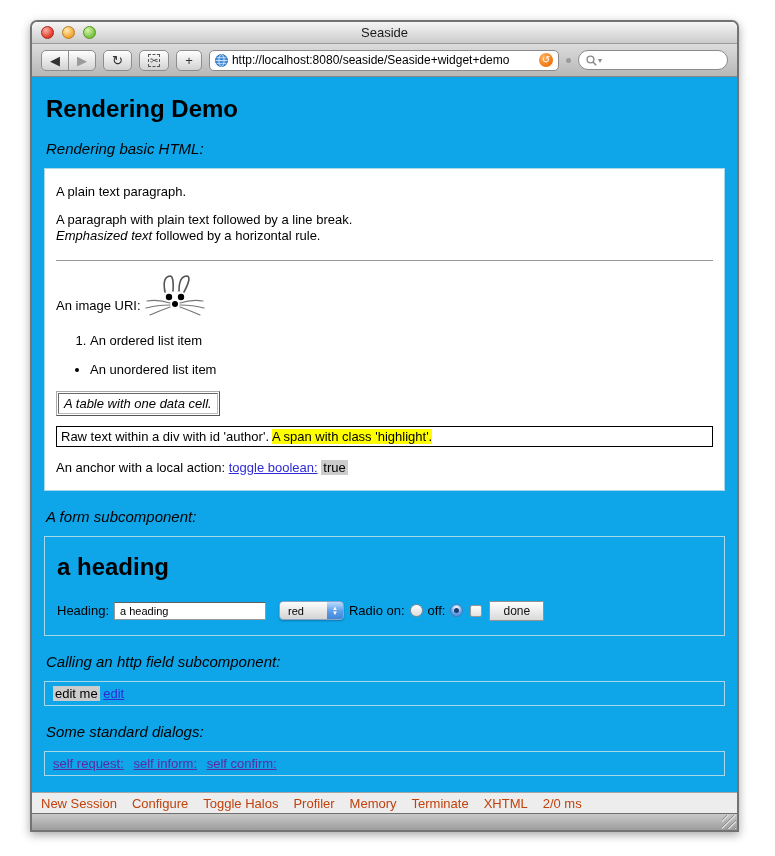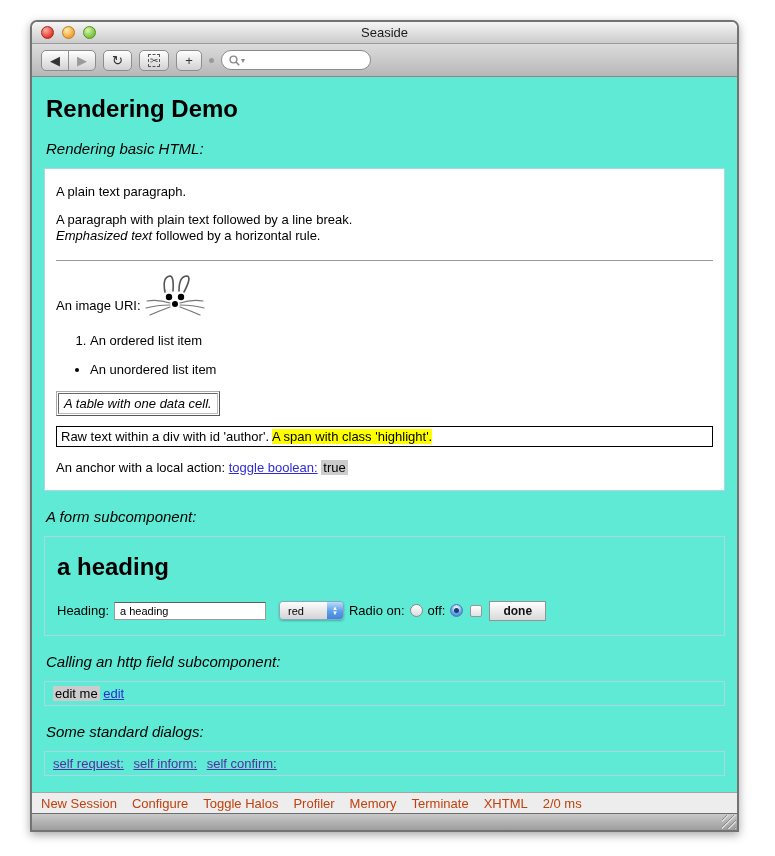--- a/index.html
+++ b/index.html
@@ -36,21 +36,21 @@
     font-family:"Liberation Sans","DejaVu Sans",sans-serif;color:#000;background:transparent;}
   .snapback{width:14px;height:14px;border-radius:50%;background:radial-gradient(circle at 35% 30%,#ffb25e,#f0710a 75%);
     color:#fff;font-size:10px;line-height:14px;text-align:center;flex:0 0 14px;}
   .field-divider{width:5px;height:5px;border-radius:50%;background:#9a9a9a;flex:0 0 5px;}
   .search-field{width:150px;height:20px;background:#fff;border:1px solid #8a8a8a;border-radius:10px;
     display:flex;align-items:center;padding:0 7px;gap:1px;flex:0 0 150px;}
   .search-field input{flex:1;border:none;outline:none;font-size:12px;width:60px;background:transparent;}
   .chev{font-size:8px;color:#888;}
 
   
-  .content{flex:1 1 auto;background:#5eead4;overflow:hidden;padding:6px 12px 0;color:#000;font-size:13px;}
+  .content{flex:1 1 auto;background:#0ea5e9;overflow:hidden;padding:6px 12px 0;color:#000;font-size:13px;}
   .page-title{font-size:24px;font-weight:bold;margin:12px 2px 10px;}
   .sec-heading{font-style:italic;font-size:15px;margin:17px 2px 11px;font-weight:normal;}
   .blue-box{border:1px solid #a8d8e8;padding:2px 11px;background:#fff;}
   .blue-box p{margin:13px 0;}
   .two-line{line-height:1.25;}
   .blue-box hr{border:none;border-top:1px solid #999;margin:15px 0 12px;}
   .img-line{margin:2px 0 6px;display:flex;align-items:flex-end;gap:3px;}
   .img-line .lbl{padding-bottom:6px;}
   .blue-box ol{margin:14px 0;padding-left:34px;}
   .blue-box ul{margin:14px 0;padding-left:34px;}
@@ -78,21 +78,21 @@
   .radio{width:13px;height:13px;border-radius:50%;border:1px solid #8a8a8a;
     background:linear-gradient(#fff,#dcdcdc);display:inline-block;flex:0 0 13px;}
   .radio.checked{border:1px solid #4a7ab5;position:relative;
     background:radial-gradient(circle at 50% 30%,#dcecfc 0 18%,#6aa5e6 55%,#3f7ecf);}
   .radio.checked::after{content:"";position:absolute;left:3px;top:3px;width:5px;height:5px;
     border-radius:50%;background:#173d75;}
   .checkbox{width:12px;height:12px;border:1px solid #979797;border-radius:2px;
     background:linear-gradient(#fff,#e2e2e2);display:inline-block;flex:0 0 12px;margin:0 2px;}
   .aqua-btn{height:20px;padding:0 13px;border-radius:0;border:1px solid #939393;
     background:linear-gradient(#ffffff,#d9d9d9);font-size:12px;display:flex;align-items:center;
-    color:#111;cursor:default;font-weight:bold;}
+    color:#111;cursor:default;}
 
   .slim-box{border:1px solid #a8d8e8;padding:4px 8px;font-size:13px;}
   .dialog-links a{margin-right:6px;}
 
   
   .seaside-toolbar{flex:0 0 21px;background:#ededed;border-top:1px solid #a5a5a5;
     display:flex;align-items:center;gap:15px;padding:0 9px;font-size:13px;color:#c2410c;}
   .statusbar{flex:0 0 17px;background:linear-gradient(#c9c9c9,#9d9d9d);border-top:1px solid #6f6f6f;
     position:relative;}
   .grip{position:absolute;right:1px;bottom:1px;width:14px;height:14px;
@@ -124,20 +124,31 @@
     <span class="tb-btn">
         <span>↻</span>
       </span>
     <span class="tb-btn">
         <span class="clip-frame">✂</span>
       </span>
     <span class="tb-btn">
         <span>+</span>
       </span>
 
+    <div class="url-field">
+      <svg width="13" height="13" viewBox="0 0 13 13">
+        <circle cx="6.5" cy="6.5" r="6" fill="#4a90d9" stroke="#2c6aa8"></circle>
+        <ellipse cx="6.5" cy="6.5" rx="2.6" ry="6" fill="none" stroke="#dff0ff" stroke-width="0.8"></ellipse>
+        <line x1="0.5" y1="6.5" x2="12.5" y2="6.5" stroke="#dff0ff" stroke-width="0.8"></line>
+        <line x1="1.5" y1="3.5" x2="11.5" y2="3.5" stroke="#dff0ff" stroke-width="0.6"></line>
+        <line x1="1.5" y1="9.5" x2="11.5" y2="9.5" stroke="#dff0ff" stroke-width="0.6"></line>
+      </svg>
+      <input type="text" value="http://localhost:8080/seaside/Seaside+widget+demo" style="">
+      <span class="snapback">↺</span>
+    </div>
 
     <span class="field-divider"></span>
 
     <div class="search-field">
       <svg width="11" height="11" viewBox="0 0 11 11">
         <circle cx="4.5" cy="4.5" r="3.4" fill="none" stroke="#8a8a8a" stroke-width="1.4"></circle>
         <line x1="7" y1="7" x2="10.2" y2="10.2" stroke="#8a8a8a" stroke-width="1.6"></line>
       </svg>
       <span class="chev">▾</span>
       <input type="text" placeholder="" style="">

